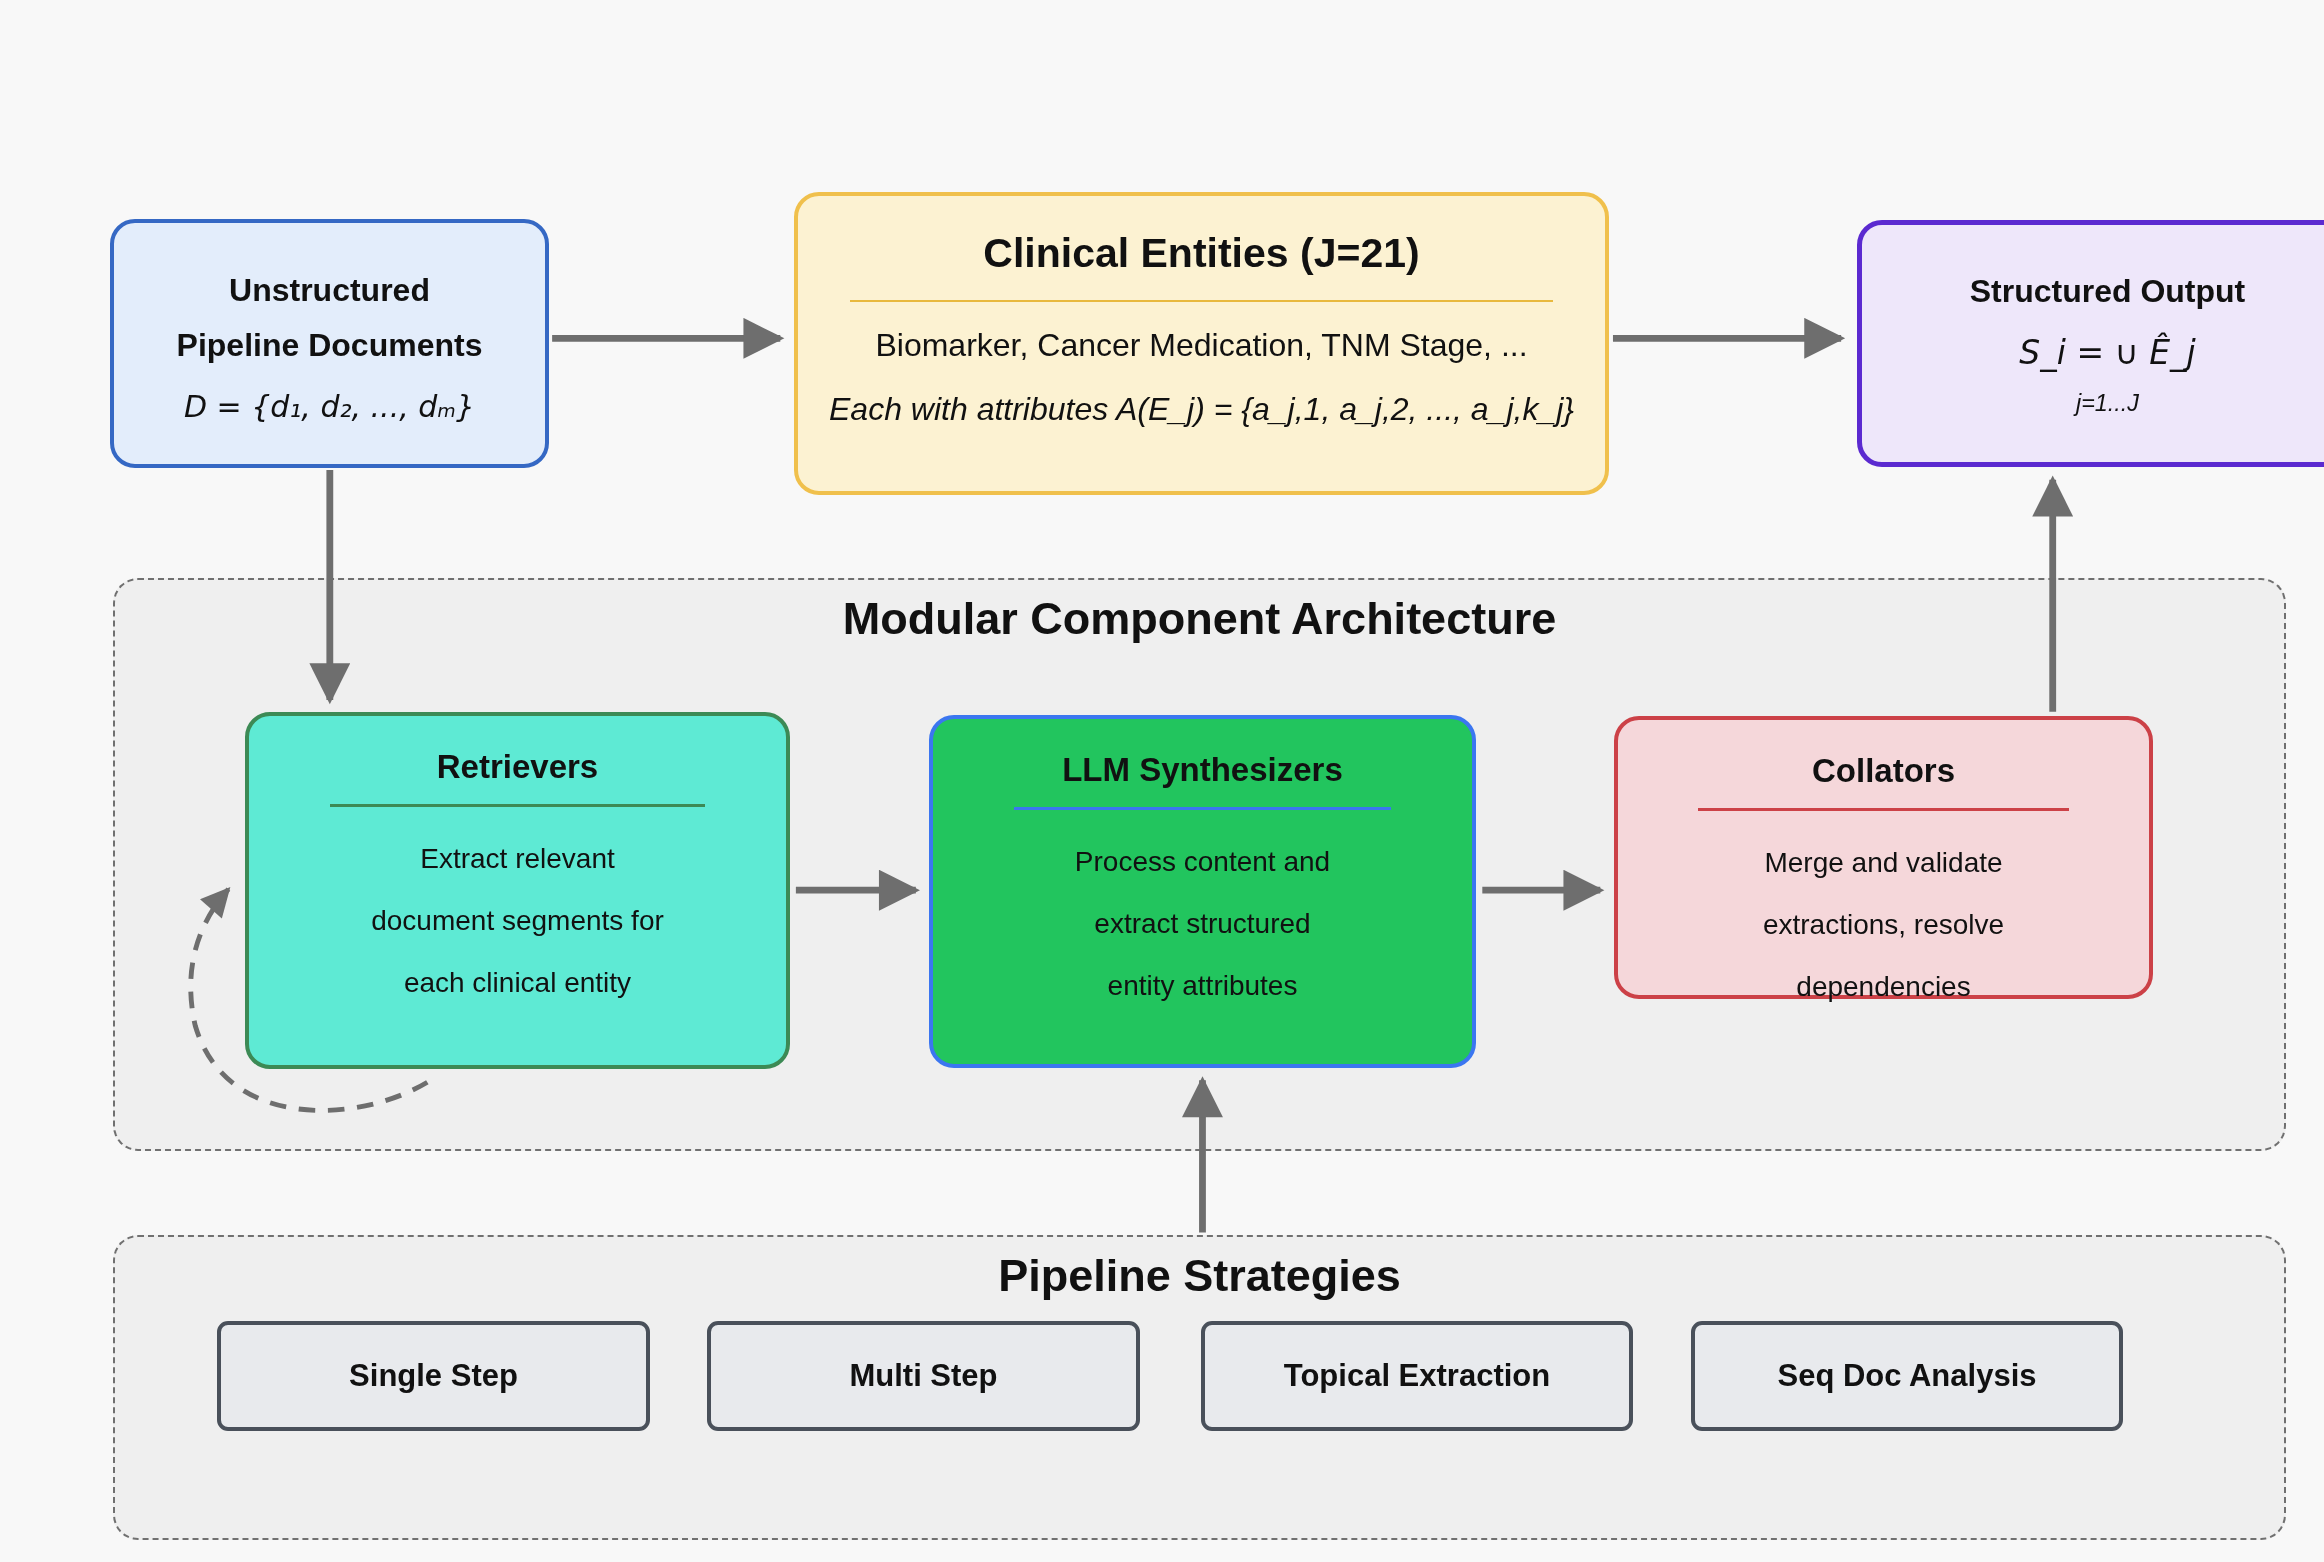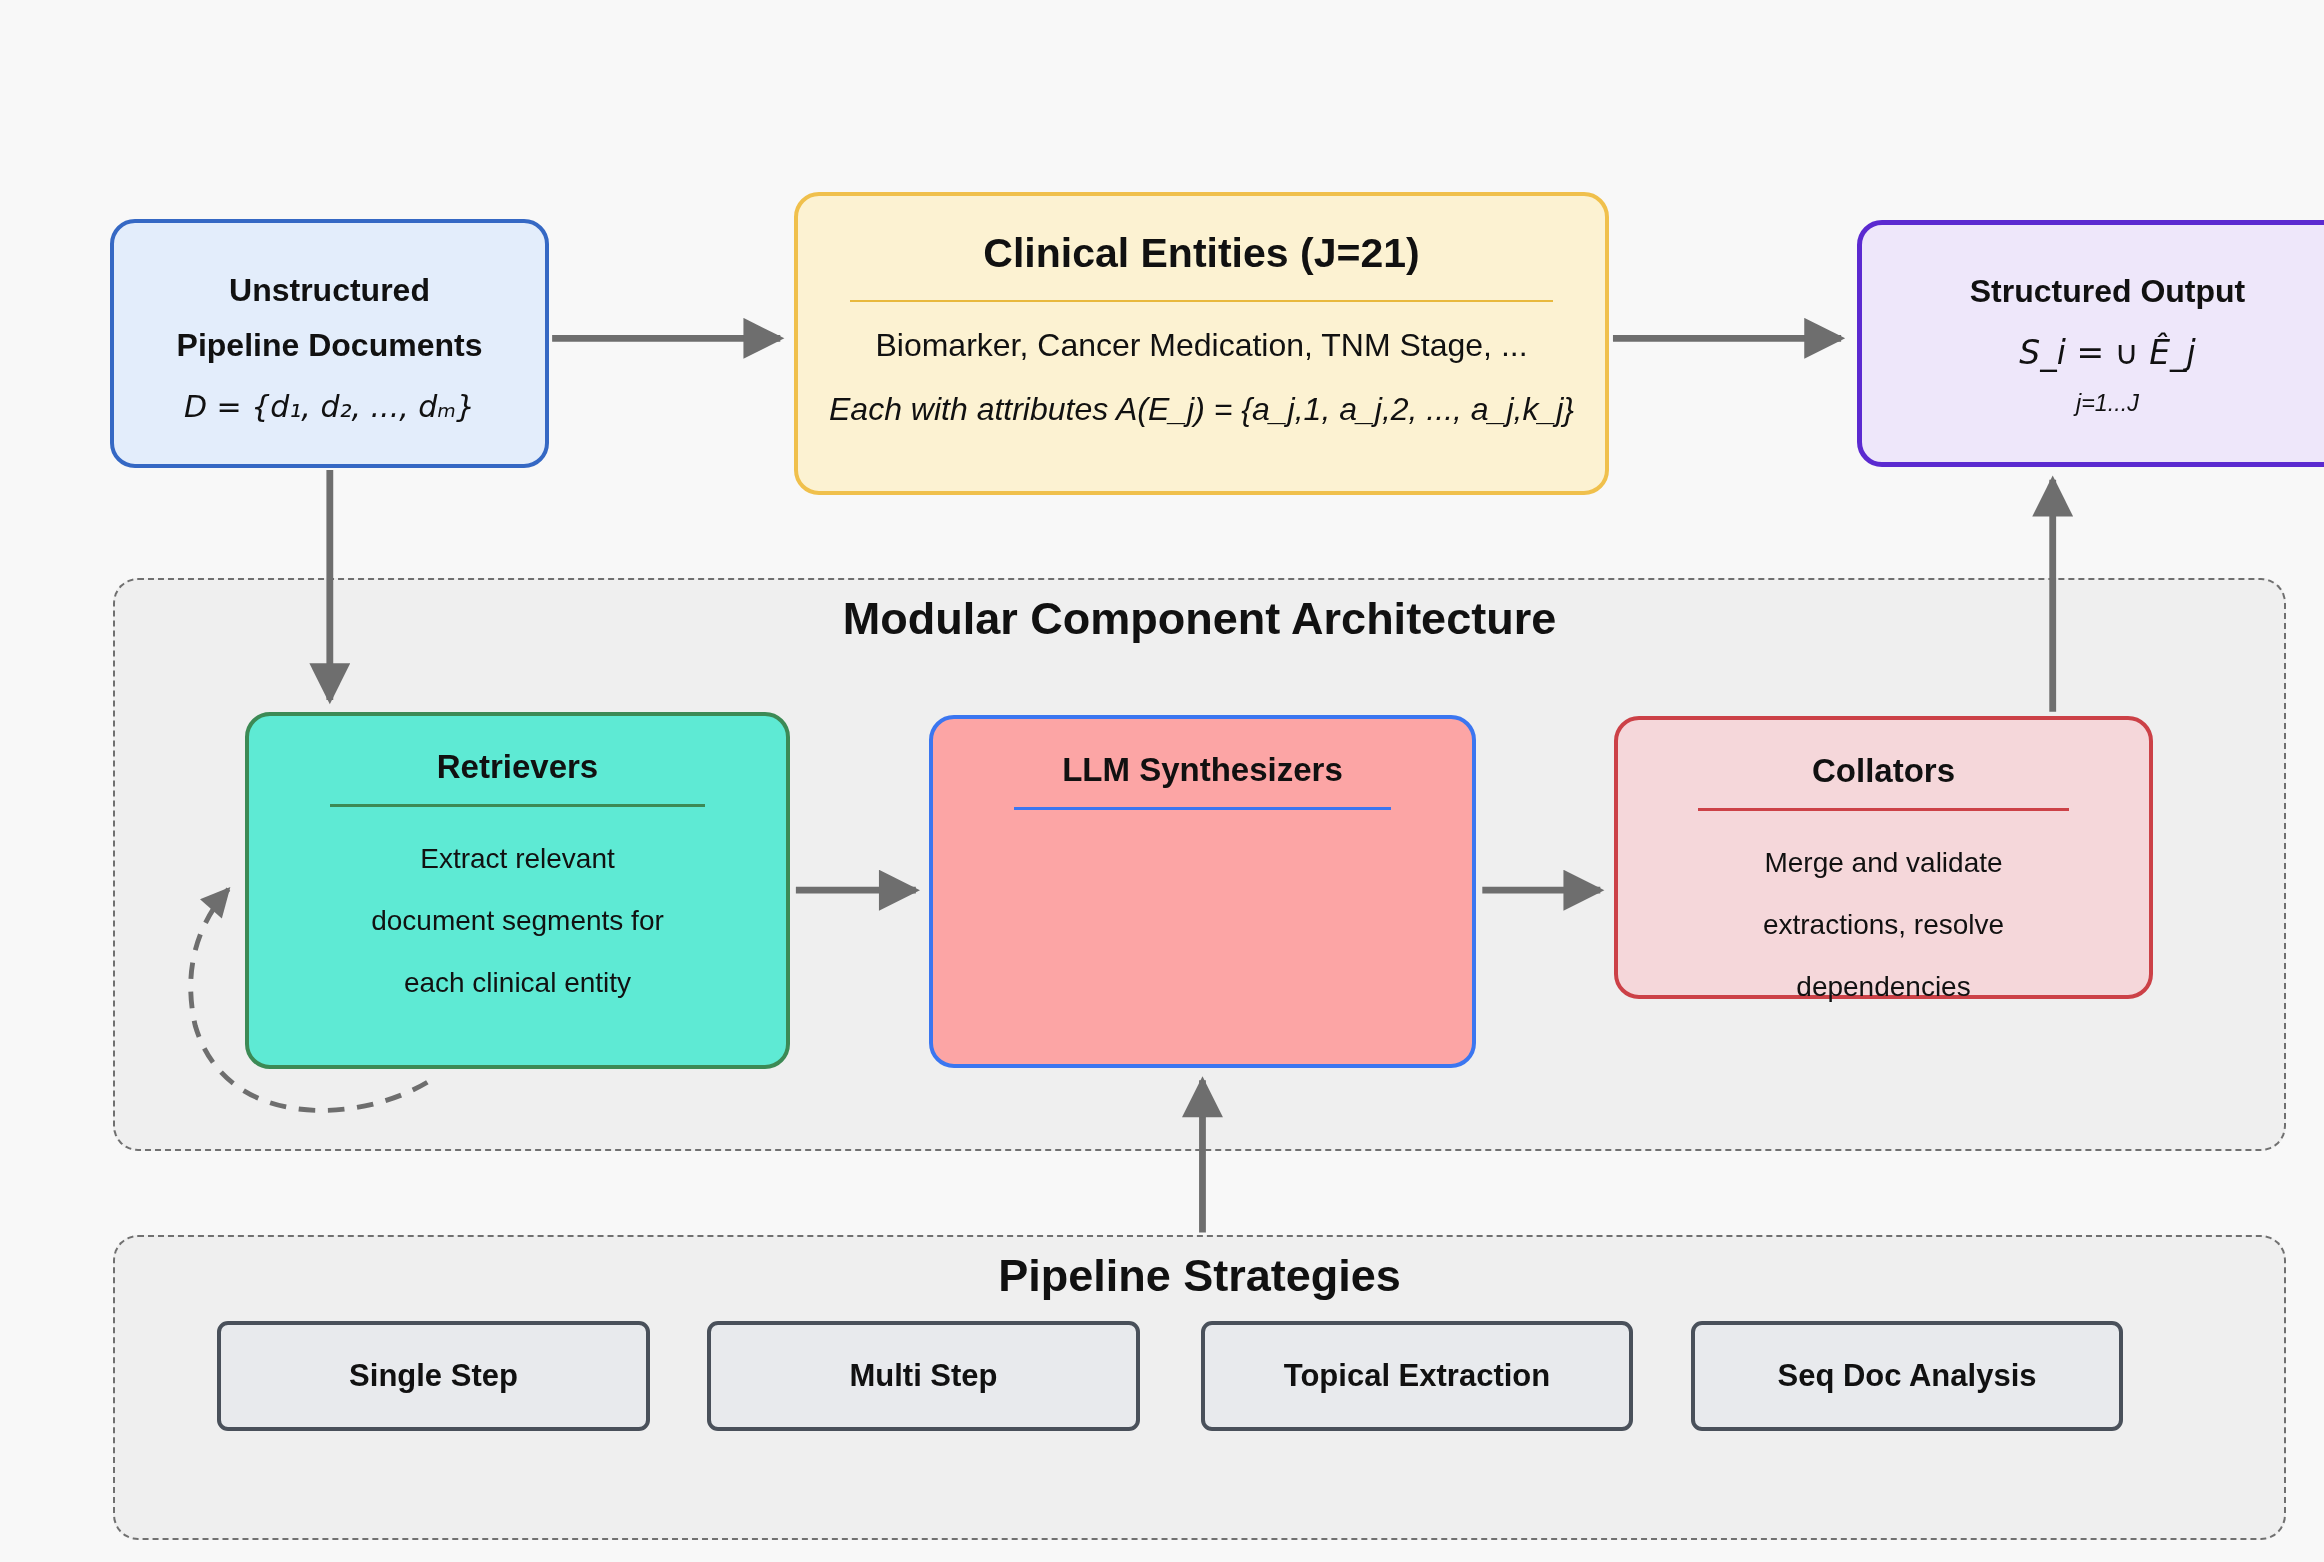--- a/index.html
+++ b/index.html
@@ -76,21 +76,21 @@
   
   #retrievers-node{
     left:245px;top:712px;width:545px;height:357px;
     background:#5eead4;border:4.9px solid #3c8a55;
   }
   #retrievers-node .node-title{padding-top:27px;}
   #retrievers-node .rule{width:70%;background:#3c8a55;}
 
   #llm-node{
     left:929px;top:715px;width:547px;height:353px;
-    background:#fca5a5;border:4.9px solid #3b76f0;
+    background:#22c55e;border:4.9px solid #3b76f0;
   }
   #llm-node .node-title{padding-top:27px;}
   #llm-node .rule{width:70%;background:#3b76f0;}
 
   #collators-node{
     left:1614px;top:716px;width:539px;height:283px;
     background:#f5d7da;border:4.9px solid #cc4147;
   }
   #collators-node .node-title{padding-top:27px;}
   #collators-node .rule{width:70%;background:#cc4147;}
@@ -158,20 +158,25 @@
     <div class="desc">
       <span>Extract relevant</span>
       <span>document segments for</span>
       <span>each clinical entity</span>
     </div>
   </div>
 
   <div id="llm-node" class="node">
     <div class="node-title">LLM Synthesizers</div>
     <hr class="rule">
+    <div class="desc">
+      <span>Process content and</span>
+      <span>extract structured</span>
+      <span>entity attributes</span>
+    </div>
   </div>
 
   <div id="collators-node" class="node">
     <div class="node-title">Collators</div>
     <hr class="rule">
     <div class="desc">
       <span>Merge and validate</span>
       <span>extractions, resolve</span>
       <span>dependencies</span>
     </div>

